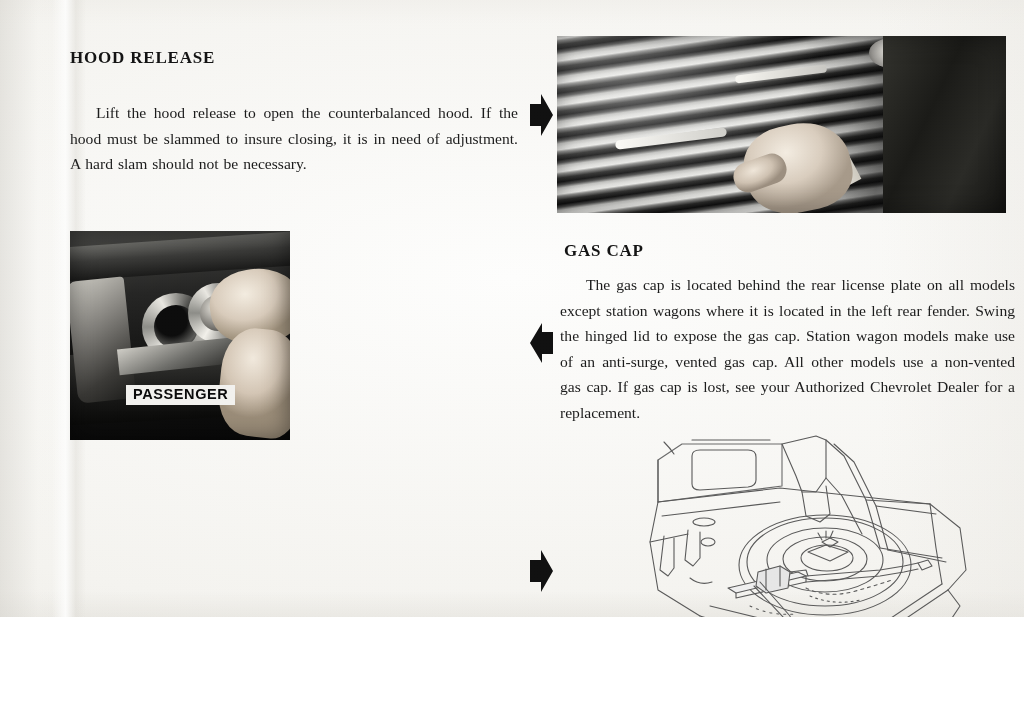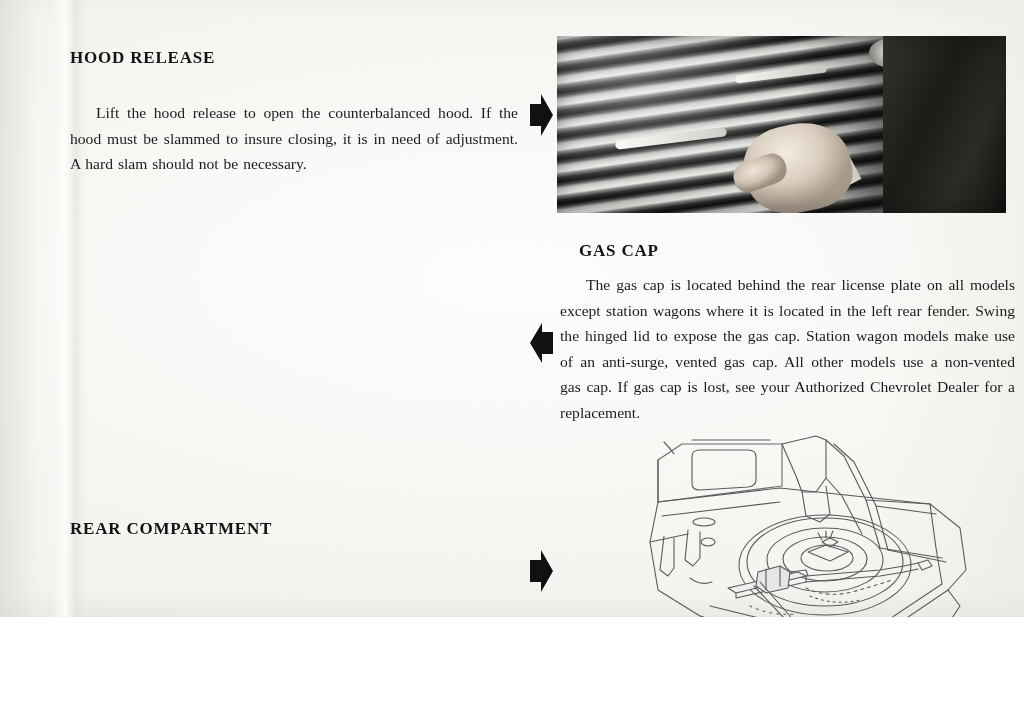--- a/index.html
+++ b/index.html
@@ -182,33 +182,60 @@
                 transform: rotate(-20deg);"></div>
 
     <div style="position:absolute; left:58px; top:98px; width:112px; height:9px; transform:rotate(-7deg);
                 background: linear-gradient(90deg,#fbfaf6,#cfcec9); border-radius:5px;"></div>
     <div style="position:absolute; left:178px; top:34px; width:92px; height:8px; transform:rotate(-7deg);
                 background: linear-gradient(90deg,#f7f6f1,#c9c8c3); border-radius:4px;"></div>
     <div style="position:absolute; left:0; top:0; right:0; bottom:0;
                 box-shadow: inset 0 0 26px rgba(0,0,0,0.35);"></div>
   </div>
 
-
-
-  <div class="heading" style="left:579px; top:241px;font-family:Liberation Serif, serif;">GAS CAP</div>
+  <div class="photo" style="left:70px; top:231px; width:220px; height:209px;">
+    <div class="pass-bg"></div>
+    <div class="dash-band" style="left:-10px; top:8px; width:250px; height:34px; transform:rotate(-4deg);"></div>
+    <div class="dash-band" style="left:-10px; top:118px; width:250px; height:70px; transform:rotate(-3deg);
+                background:linear-gradient(180deg,#3a3a37 0%,#191918 60%,#0b0b0a 100%);"></div>
+
+    <div style="position:absolute; left:2px; top:48px; width:58px; height:122px; border-radius:10px 4px 8px 10px;
+                background: linear-gradient(150deg,#cfcdc5 0%,#8b8984 35%,#3c3b38 75%,#1c1c1a 100%);
+                transform: rotate(-6deg);"></div>
+
+    <div class="chrome" style="left:72px; top:62px; width:68px; height:68px;"></div>
+    <div class="chrome-in" style="left:84px; top:74px; width:44px; height:44px;"></div>
+
+    <div class="chrome" style="left:118px; top:52px; width:60px; height:60px;"></div>
+    <div style="position:absolute; left:130px; top:64px; width:36px; height:36px; border-radius:50%;
+                background: radial-gradient(circle at 40% 35%,#e8e5dd,#7d7b76 60%,#2c2b29);"></div>
+
+    <div class="plate" style="left:48px; top:112px; width:122px; height:26px; transform:rotate(-6deg);"></div>
+
+    <div style="position:absolute; left:140px; top:38px; width:92px; height:74px; border-radius:45% 50% 40% 46%;
+                background: radial-gradient(60% 60% at 40% 32%, #f3ece0 0%, #d8cbbb 58%, #a2947f 100%);
+                transform: rotate(-8deg);"></div>
+    <div style="position:absolute; left:150px; top:98px; width:80px; height:108px; border-radius:40% 44% 30% 40%;
+                background: radial-gradient(60% 55% at 38% 28%, #f1e9dd 0%, #d3c5b4 60%, #9b8d79 100%);
+                transform: rotate(6deg);"></div>
+    <div style="position:absolute; inset:0; box-shadow: inset 0 0 24px rgba(0,0,0,0.5);"></div>
+    <div class="caption" style="left:56px; top:154px;">PASSENGER</div>
+  </div>
+
+
+  <div class="heading" style="left:564px; top:241px;font-family:Liberation Serif, serif;">GAS CAP</div>
 
   <div class="body-col" style="left:560px; top:272px; width:455px;">The gas cap is located behind the rear license plate on all models except station wagons where it is located in the left rear fender. Swing the hinged lid to expose the gas cap. Station wagon models make use of an anti-surge, vented gas cap. All other models use a non-vented gas cap. If gas cap is lost, see your Authorized Chevrolet Dealer for a replacement.</div>
 
   <div class="arrow" style="left:529px; top:321px;">
     <svg width="26" height="44" viewBox="0 0 26 44">
       <path d="M24 11 L13 11 L13 2 L1 22 L13 42 L13 33 L24 33 Z" fill="#111111"></path>
     </svg>
   </div>
 
-  <div class="heading" style="left:70px; top:519px;">REAR COMPARTMENT</div>
 
 
   <div class="arrow" style="left:528px; top:548px;">
     <svg width="26" height="46" viewBox="0 0 26 46">
       <path d="M2 12 L13 12 L13 2 L25 23 L13 44 L13 34 L2 34 Z" fill="#111111"></path>
     </svg>
   </div>
 
   <div id="trunk-illustration" style="left:630px; top:430px;">
     <svg width="360" height="225" viewBox="0 0 360 225">

